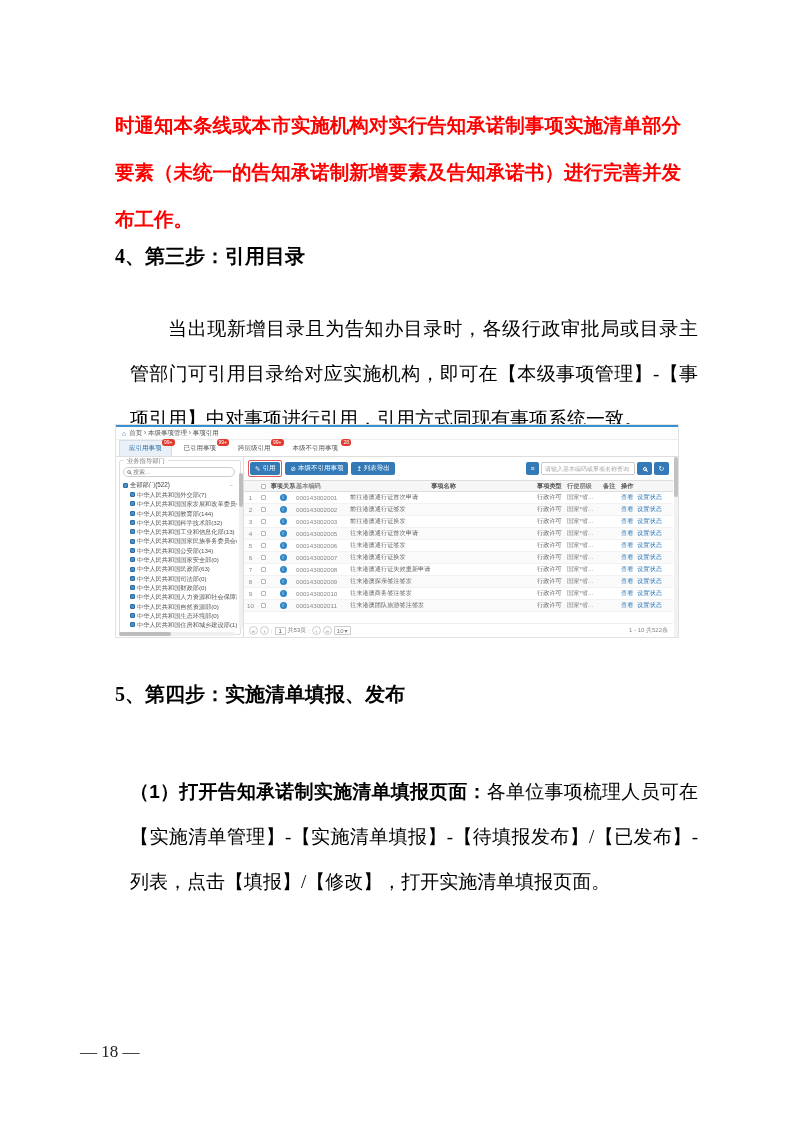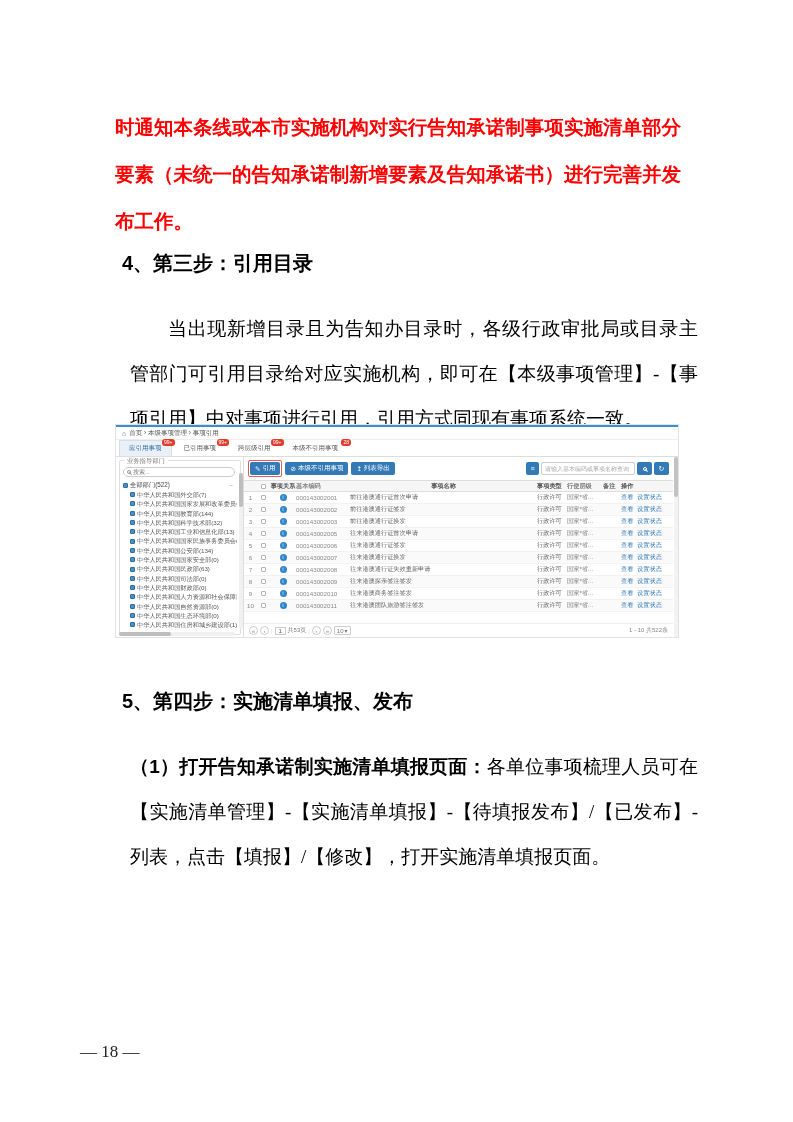--- a/index.html
+++ b/index.html
@@ -1,29 +1,29 @@
 <!DOCTYPE html>
 <html><head>
 <meta charset="utf-8">
 <style>
   html,body{margin:0;padding:0;background:#fff;}
   .page{position:relative;width:793px;height:1122px;background:#fff;overflow:hidden;
         font-family:"Liberation Serif",serif;color:#111;}
 
   
   .red-p{position:absolute;left:115px;top:84px;width:566px;font-size:19.5px;font-weight:bold;
-         color:#ff0000;line-height:47px;text-align:justify;font-family:Liberation Serif, serif;}
+         color:#ff0000;line-height:47px;text-align:justify;font-family:Liberation Mono, monospace;}
   .h-sec{position:absolute;left:115px;width:566px;font-size:20px;font-weight:bold;color:#000;
-         font-family:Liberation Sans, sans-serif;margin:7px;}
+         font-family:Liberation Serif, serif;margin:0;}
   .h4{top:243px;}
   .h5{top:681px;}
   .body-p{position:absolute;left:115px;width:568px;font-size:19px;line-height:45px;color:#000;
           text-align:justify;margin:15px;}
   .p4{top:291px;text-indent:2em;}
-  .p5{top:729px;}
+  .p5{top:754px;}
   .p5 b{font-family:"Liberation Sans",sans-serif;}
   .footer-num{position:absolute;left:80px;top:1042px;font-size:17px;color:#222;}
 
   
   .shot{position:absolute;left:115px;top:424px;width:564px;height:214px;background:#fff;
         border:1px solid #e2e2e2;font-family:"Liberation Sans",sans-serif;color:#555;
         box-sizing:border-box;display:flex;flex-direction:column;overflow:hidden;}
   .shot *{box-sizing:border-box;}
   .topstrip{height:2px;background:#3a8fd0;flex:none;}
   .crumb{height:13px;flex:none;display:flex;align-items:center;gap:3px;padding:0 6px;

